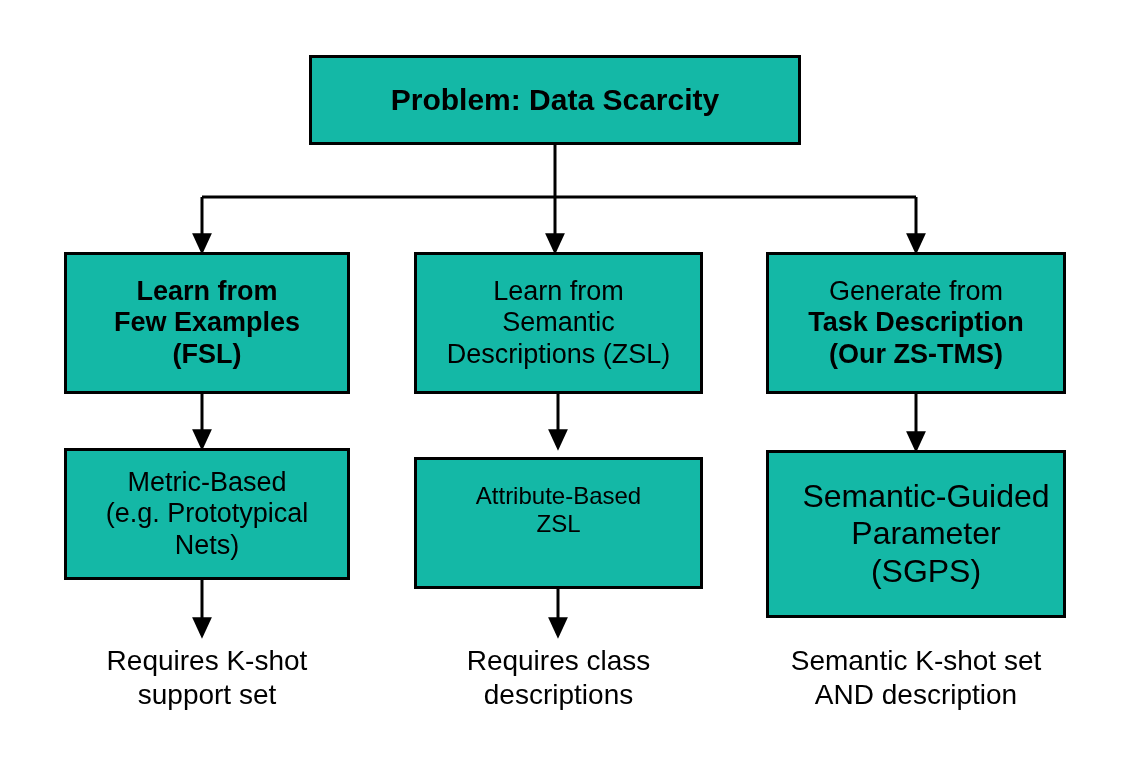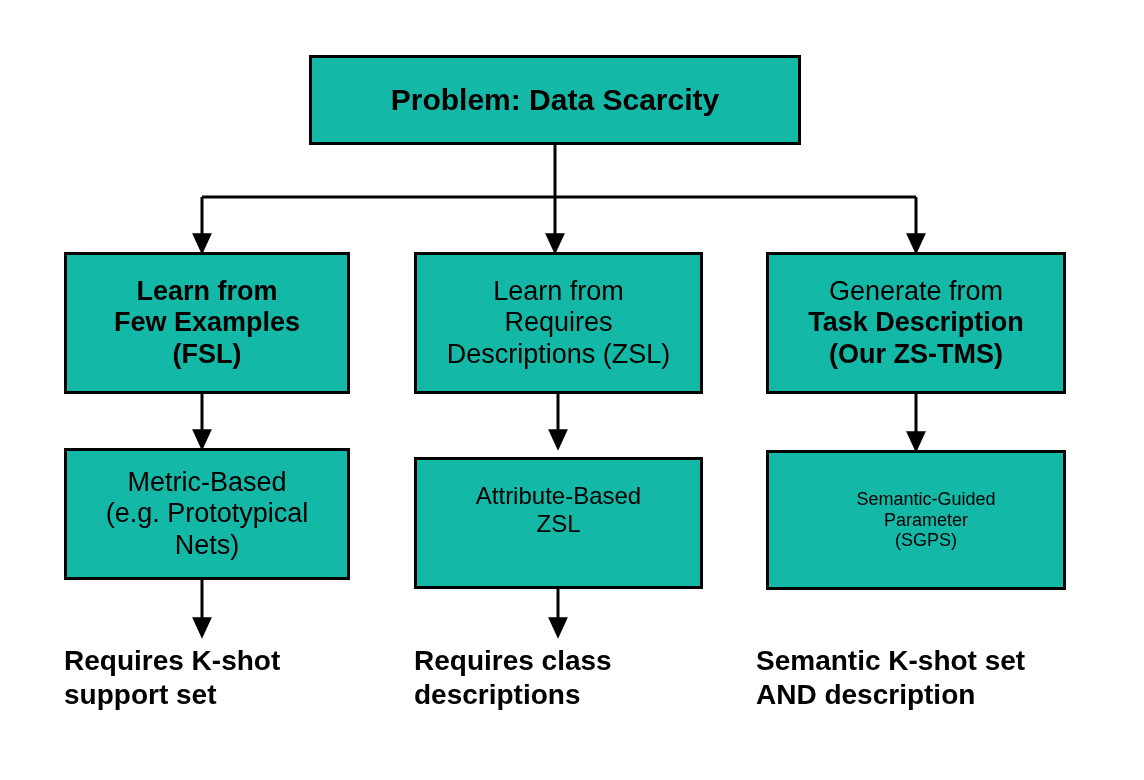--- a/index.html
+++ b/index.html
@@ -35,24 +35,24 @@
     justify-content: center;
     text-align: center;
     line-height: 1.16;
   }
   .node .line {
     display: block;
     white-space: pre;
   }
   .caption {
     position: absolute;
-    text-align: left;
+    text-align: center;
     line-height: 1.2;
     font-size: 28px;
-    font-weight: 700;
+    font-weight: 400;
     color: #000000;
   }
   .caption .line { display: block; white-space: pre; }
 
   
   #node-problem {
     left: 309px; top: 55px; width: 492px; height: 90px;
     font-size: 30px; font-weight: 700;
   }
 
@@ -64,22 +64,22 @@
   #node-zstms { left: 766px; top: 252px; width: 300px; height: 142px;
                 font-size: 27px; font-weight: 400; }
   #node-zstms .strong { font-weight: 700; }
 
   
   #node-metric { left: 64px;  top: 448px; width: 286px; height: 132px;
                  font-size: 27px; font-weight: 400; }
   #node-attr   { left: 414px; top: 457px; width: 289px; height: 132px;
                  font-size: 24px; font-weight: 400; justify-content: flex-start;
                  padding-top: 22px; }
-  #node-sgps   { left: 766px; top: 450px; width: 300px; height: 140px;
-                 font-size: 18px; font-weight: 400; padding-left: 20px; }
+  #node-sgps   { left: 766px; top: 450px; width: 300px; height: 168px;
+                 font-size: 32px; font-weight: 400; padding-left: 20px; }
 
   
   #caption-fsl   { left: 64px;  top: 644px; width: 286px; }
   #caption-zsl   { left: 414px; top: 644px; width: 289px; }
   #caption-zstms { left: 756px; top: 644px; width: 320px; }
 </style>
 </head>
 <body>
 
 <div id="canvas">
@@ -112,21 +112,21 @@
   </div>
 
   <div class="node" id="node-fsl">
     <span class="line">Learn from</span>
     <span class="line">Few Examples</span>
     <span class="line">(FSL)</span>
   </div>
 
   <div class="node" id="node-zsl">
     <span class="line">Learn from</span>
-    <span class="line">Requires</span>
+    <span class="line">Semantic</span>
     <span class="line">Descriptions (ZSL)</span>
   </div>
 
   <div class="node" id="node-zstms">
     <span class="line">Generate from</span>
     <span class="line strong">Task Description</span>
     <span class="line strong">(Our ZS-TMS)</span>
   </div>
 
   <div class="node" id="node-metric">

